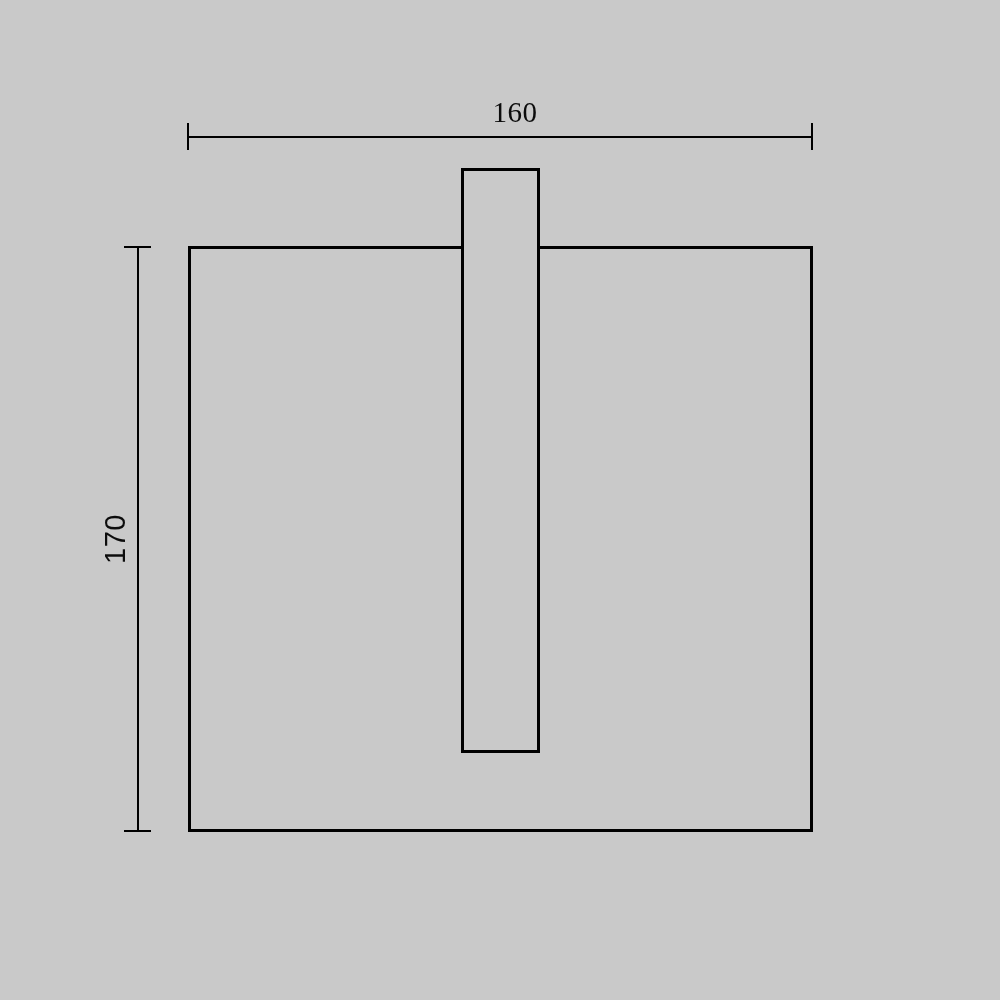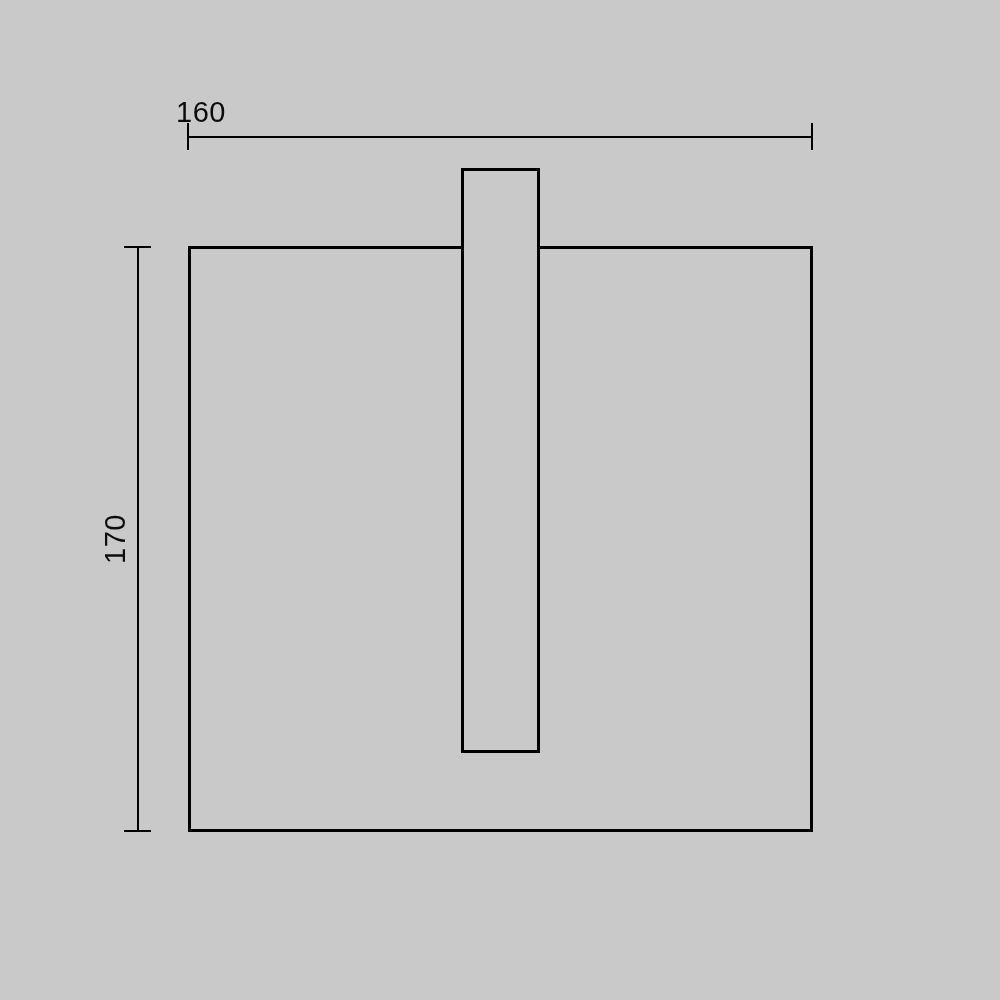--- a/index.html
+++ b/index.html
@@ -62,22 +62,24 @@
 
   .dim-label {
     color: #0c0c0c;
     font-size: 29px;
     font-weight: 500;
     letter-spacing: 0.5px;
     white-space: nowrap;
     line-height: 1;
   }
   .dim-label-h {
-    left: 176px; top: 98px;
+    left: 203px; top: 98px;
     width: 624px;
+    text-align: center;
+    font-family: Liberation Serif, serif;
   }
   .dim-label-v {
     left: 115px; top: 539px;
     transform: translate(-50%, -50%) rotate(-90deg);
     transform-origin: center center;
   }
 </style>
 </head>
 <body>
 

